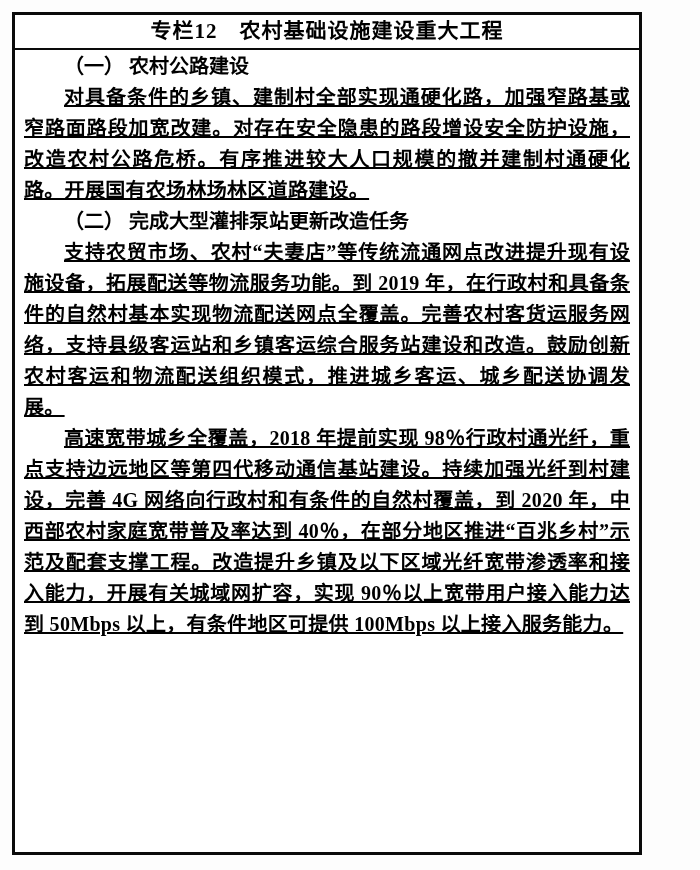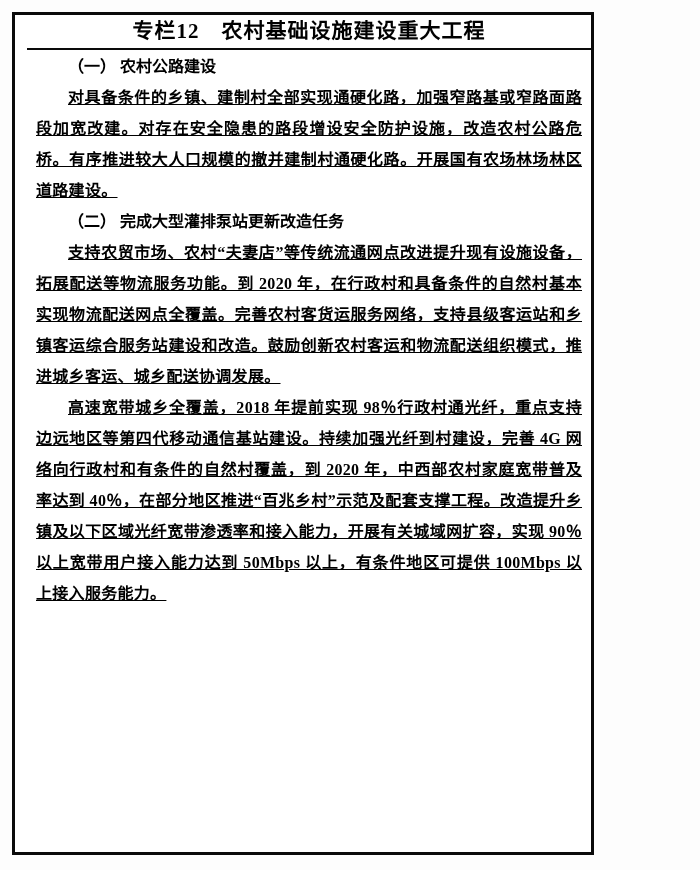--- a/index.html
+++ b/index.html
@@ -15,41 +15,40 @@
   .page {
     position: relative;
     width: 700px;
     height: 870px;
     background: #fdfdfd;
   }
   .column-box {
     position: absolute;
     left: 12px;
     top: 12px;
-    width: 582px;
+    width: 630px;
     height: 843px;
     border: 3px solid #0a0a0a;
     box-sizing: border-box;
     background: #ffffff;
     overflow: hidden;
-    padding-left: 12px;
   }
   .column-title {
     height: 33px;
     line-height: 32px;
     text-align: center;
     font-size: 21px;
     font-weight: bold;
     letter-spacing: 1px;
     border-bottom: 2px solid #0a0a0a;
     white-space: nowrap;
   }
   .column-body {
     padding: 1px 9px 0 9px;
-    font-size: 16px;
+    font-size: 20px;
     line-height: 31px;
     font-weight: bold;
     text-align: justify;
   }
   .section-heading {
     text-indent: 2em;
     font-weight: bold;
     white-space: nowrap;
   }
   .section-body {
@@ -69,21 +68,21 @@
 
     <div class="column-body">
 
       <div class="section">
         <div class="section-heading">（一） 农村公路建设</div>
         <p class="section-body">对具备条件的乡镇、建制村全部实现通硬化路，加强窄路基或窄路面路段加宽改建。对存在安全隐患的路段增设安全防护设施，改造农村公路危桥。有序推进较大人口规模的撤并建制村通硬化路。开展国有农场林场林区道路建设。</p>
       </div>
 
       <div class="section">
         <div class="section-heading">（二） 完成大型灌排泵站更新改造任务</div>
-        <p class="section-body">支持农贸市场、农村“夫妻店”等传统流通网点改进提升现有设施设备，拓展配送等物流服务功能。到 2020 年，在行政村和具备条件的自然村基本实现物流配送网点全覆盖。完善农村客货运服务网络，支持县级客运站和乡镇客运综合服务站建设和改造。鼓励创新农村客运和物流配送组织模式，推进城乡客运、城乡配送协调发展。</p>
+        <p class="section-body">支持农贸市场、农村“夫妻店”等传统流通网点改进提升现有设施设备，拓展配送等物流服务功能。到 2019 年，在行政村和具备条件的自然村基本实现物流配送网点全覆盖。完善农村客货运服务网络，支持县级客运站和乡镇客运综合服务站建设和改造。鼓励创新农村客运和物流配送组织模式，推进城乡客运、城乡配送协调发展。</p>
       </div>
 
 
 
       <div class="section">
         <p class="section-body">高速宽带城乡全覆盖，2018 年提前实现 98％行政村通光纤，重点支持边远地区等第四代移动通信基站建设。持续加强光纤到村建设，完善 4G 网络向行政村和有条件的自然村覆盖，到 2020 年，中西部农村家庭宽带普及率达到 40％，在部分地区推进“百兆乡村”示范及配套支撑工程。改造提升乡镇及以下区域光纤宽带渗透率和接入能力，开展有关城域网扩容，实现 90％以上宽带用户接入能力达到 50Mbps 以上，有条件地区可提供 100Mbps 以上接入服务能力。</p>
       </div>
 
     </div>
   </div>

